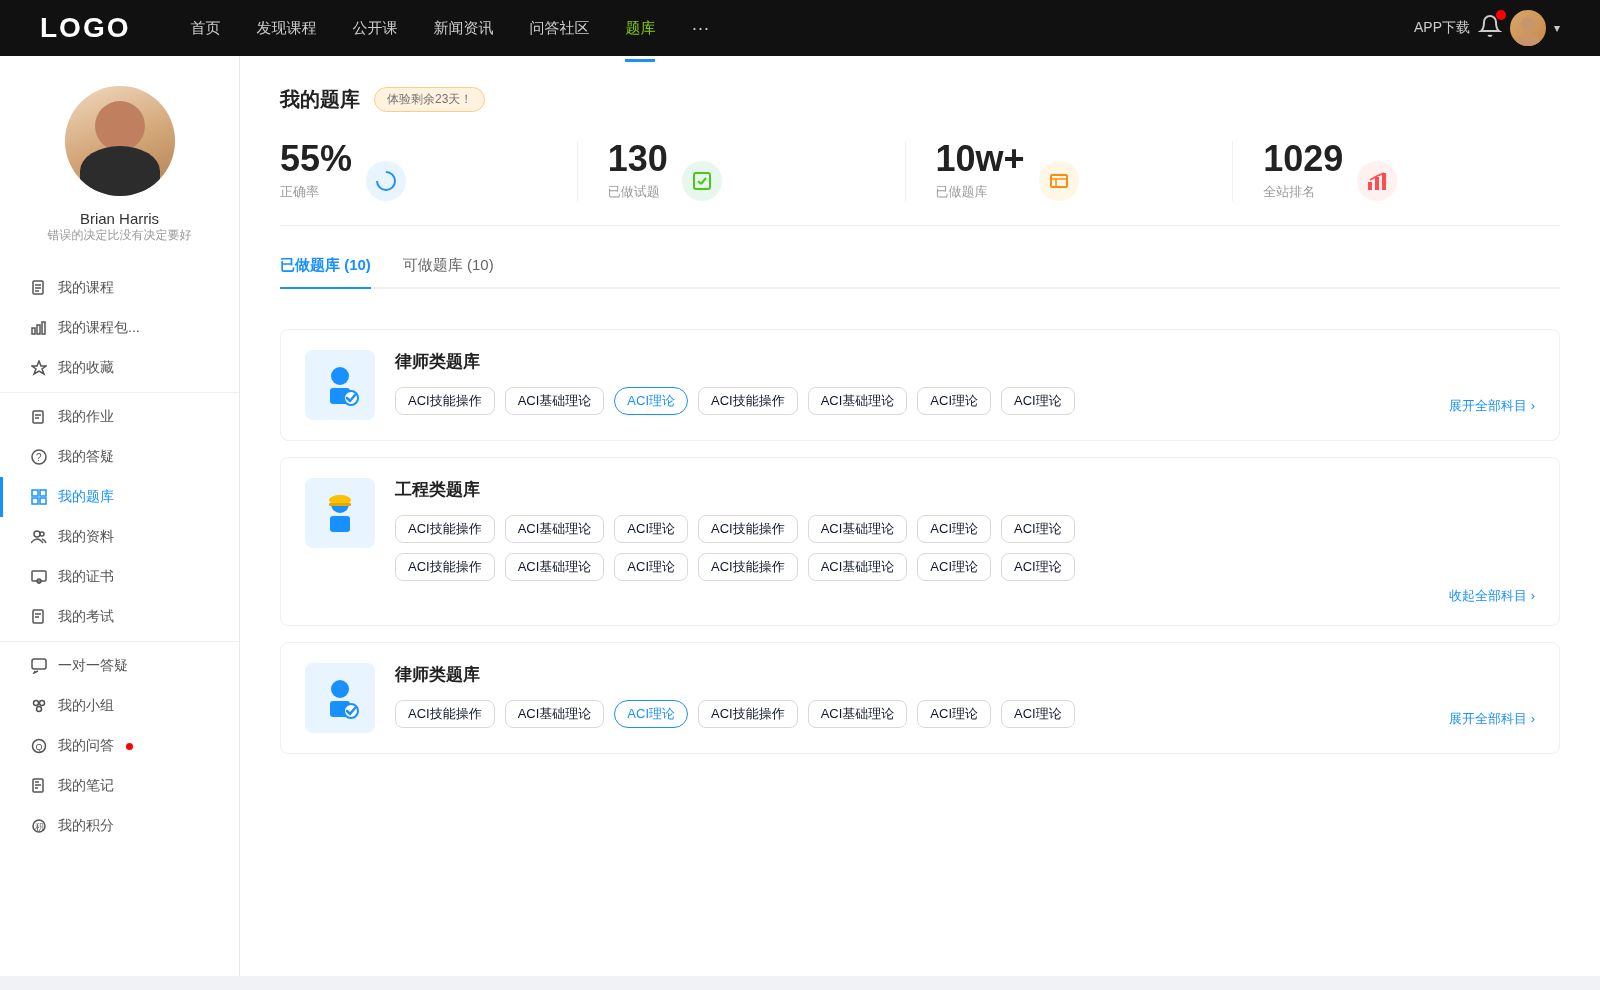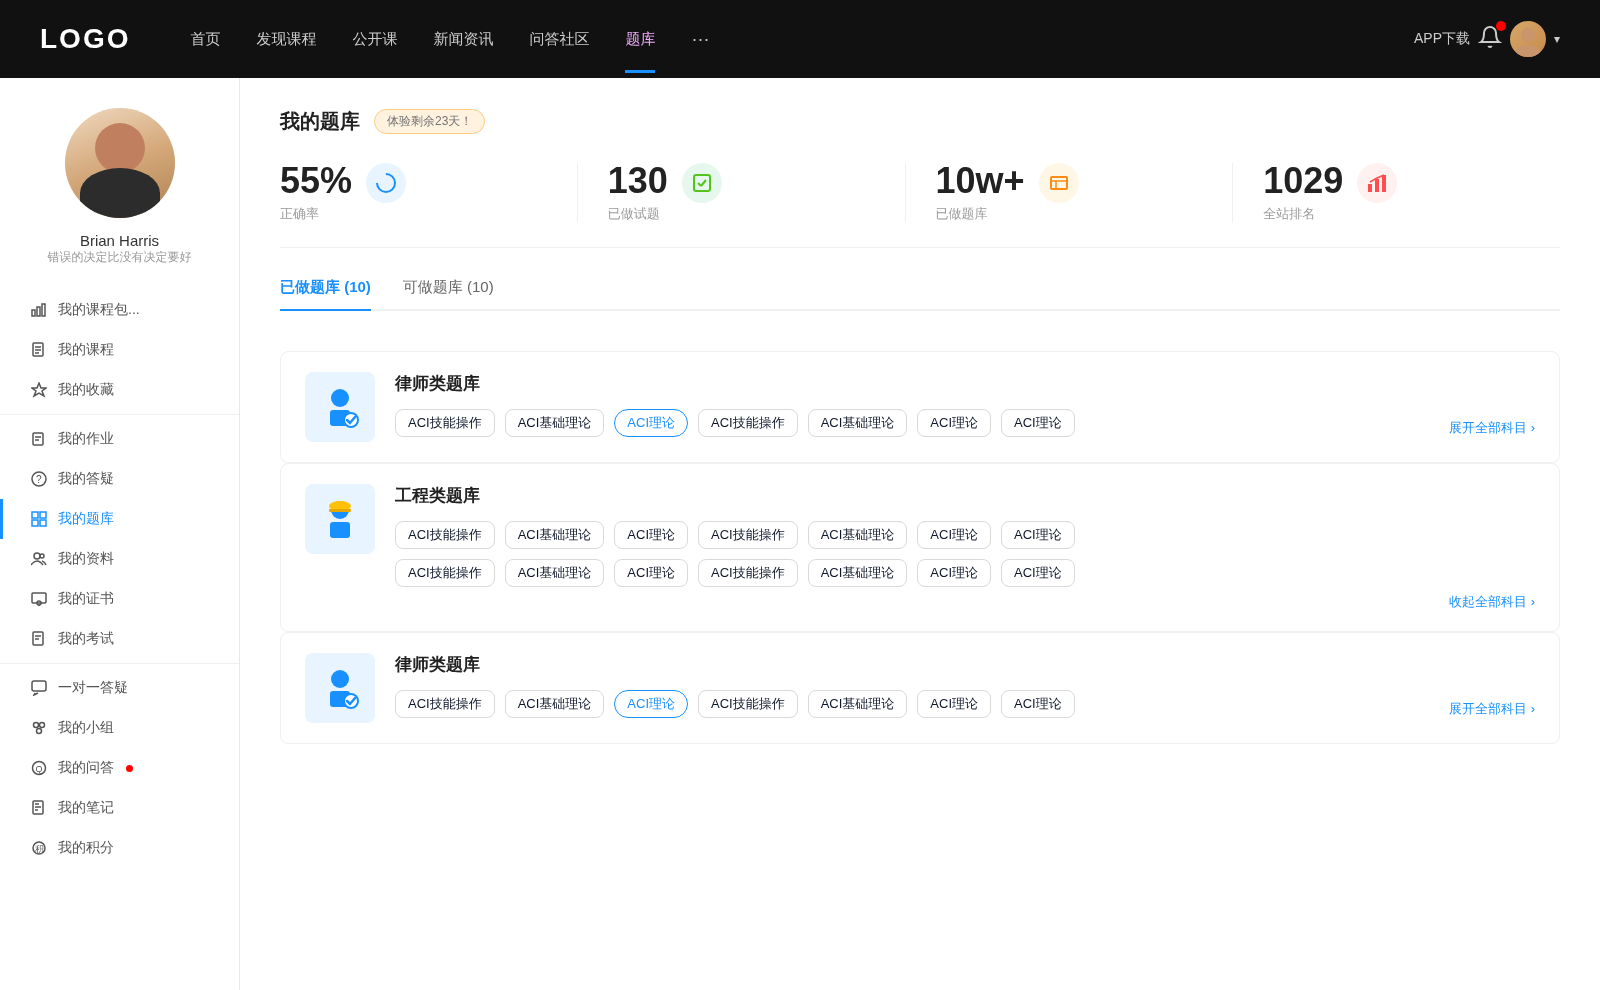--- a/index.html
+++ b/index.html
@@ -1,20 +1,20 @@
 <!DOCTYPE html>
 <html><head>
   <meta charset="utf-8">
   <style>
     * { margin: 0; padding: 0; box-sizing: border-box; }
     body { font-family: -apple-system, BlinkMacSystemFont, "PingFang SC", "Microsoft YaHei", sans-serif; background: #f0f2f5; width: 1600px; height: 990px; overflow: hidden; }
 
     
     .navbar {
-      height: 78px;
+      height: 56px;
       background: #111;
       display: flex;
       align-items: center;
       padding: 0 40px;
       position: relative;
     }
     .navbar-logo {
       color: #fff;
       font-size: 28px;
       font-weight: bold;
@@ -26,21 +26,21 @@
       align-items: center;
       gap: 36px;
       flex: 1;
     }
     .nav-item {
       color: #ccc;
       font-size: 15px;
       cursor: pointer;
       position: relative;
     }
-    .nav-item.active { color: #f0abfc; }
+    .nav-item.active { color: #84cc16; }
     .nav-item.active::after {
       content: '';
       position: absolute;
       bottom: -24px;
       left: 0;
       right: 0;
       height: 3px;
       background: #1890ff;
     }
     .nav-more { color: #ccc; font-size: 18px; cursor: pointer; }
@@ -254,21 +254,21 @@
     .stats-row {
       display: flex;
       gap: 0;
       margin-bottom: 30px;
       border-bottom: 1px solid #f0f0f0;
       padding-bottom: 24px;
     }
     .stat-item {
       flex: 1;
       display: flex;
-      align-items: flex-start;
+      align-items: flex-end;
       gap: 14px;
       border-right: 1px solid #f0f0f0;
       padding: 0 30px;
     }
     .stat-item:first-child { padding-left: 0; }
     .stat-item:last-child { border-right: none; }
     .stat-value {
       font-size: 36px;
       font-weight: 700;
       color: #222;
@@ -319,20 +319,21 @@
       right: 0;
       height: 2px;
       background: #1890ff;
     }
 
     
     .bank-card {
       border: 1px solid #f0f0f0;
       border-radius: 8px;
       padding: 20px 24px;
+      margin-bottom: 16px;
       display: flex;
       align-items: flex-start;
       gap: 20px;
     }
     .bank-icon {
       width: 70px;
       height: 70px;
       border-radius: 8px;
       background: #e8f4ff;
       flex-shrink: 0;
@@ -447,38 +448,38 @@
       <div class="avatar-placeholder"></div>
     </div>
     <div class="user-name">Brian Harris</div>
     <div class="user-motto">错误的决定比没有决定要好</div>
 
     <div class="sidebar-menu">
 
       <div class="sidebar-item">
         <span class="sidebar-icon">
           <svg viewBox="0 0 16 16">
-              <rect x="1" y="8" width="3" height="6"></rect>
-              <rect x="6" y="5" width="3" height="9"></rect>
-              <rect x="11" y="2" width="3" height="12"></rect>
-            </svg>
-        </span>
-        <span>我的课程包...</span>
-      </div>
-
-      <div class="sidebar-item">
-        <span class="sidebar-icon">
-          <svg viewBox="0 0 16 16">
               <rect x="2" y="1" width="10" height="13" rx="1"></rect>
               <line x1="4" y1="5" x2="10" y2="5"></line>
               <line x1="4" y1="8" x2="10" y2="8"></line>
               <line x1="4" y1="11" x2="8" y2="11"></line>
             </svg>
         </span>
         <span>我的课程</span>
+      </div>
+
+      <div class="sidebar-item">
+        <span class="sidebar-icon">
+          <svg viewBox="0 0 16 16">
+              <rect x="1" y="8" width="3" height="6"></rect>
+              <rect x="6" y="5" width="3" height="9"></rect>
+              <rect x="11" y="2" width="3" height="12"></rect>
+            </svg>
+        </span>
+        <span>我的课程包...</span>
       </div>
 
       <div class="sidebar-item">
         <span class="sidebar-icon">
           <svg viewBox="0 0 16 16">
               <polygon points="8,1 10,6 15,6 11,9 13,14 8,11 3,14 5,9 1,6 6,6"></polygon>
             </svg>
         </span>
         <span>我的收藏</span>
       </div>

